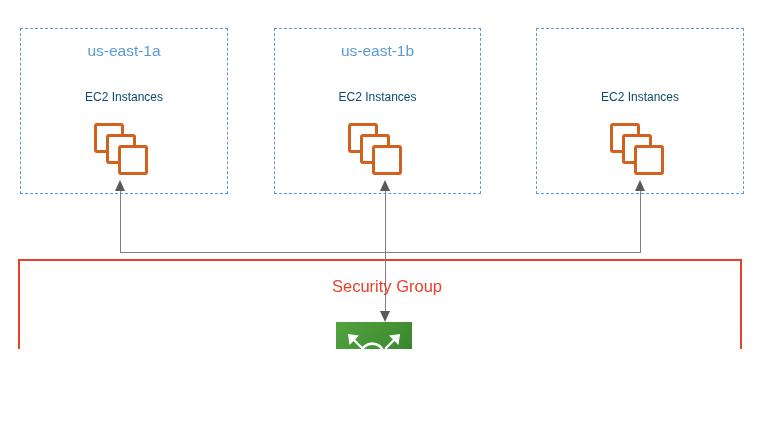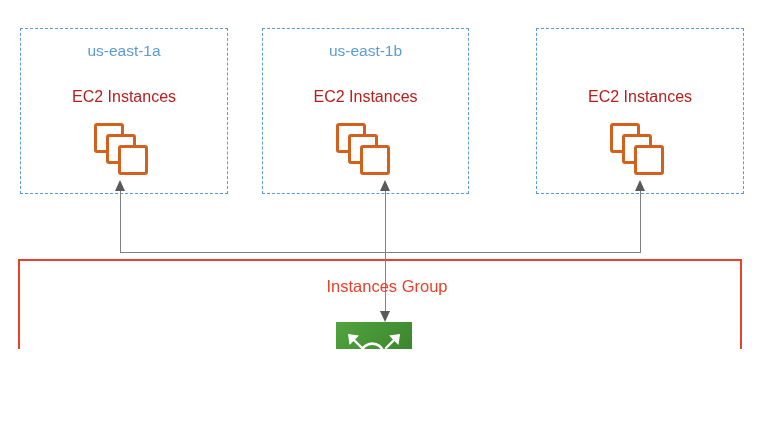--- a/index.html
+++ b/index.html
@@ -22,42 +22,42 @@
   
   .az-box {
     position: absolute;
     top: 28px;
     height: 166px;
     border: 1.6px dashed #5b9bd5;
     box-sizing: border-box;
     background: transparent;
   }
   .az-1 { left: 20px;  width: 208px; }
-  .az-2 { left: 262px; width: 207px; }
+  .az-2 { left: 274px; width: 207px; }
   .az-3 { left: 536px; width: 208px; }
 
   .az-title {
     position: absolute;
     top: 12px;
     left: 0;
     width: 100%;
     text-align: center;
     color: #5b9bd5;
     font-size: 15.5px;
     line-height: 19px;
     white-space: nowrap;
   }
   .az-subtitle {
     position: absolute;
     top: 58px;
     left: 0;
     width: 100%;
     text-align: center;
-    color: #b91c1c;
-    font-size: 16px;
+    color: #0c4a6e;
+    font-size: 12px;
     line-height: 20px;
     white-space: nowrap;
   }
 
   
   .ec2-icon {
     position: absolute;
     top: 94px;
     left: 50%;
     margin-left: -30px;
@@ -209,21 +209,21 @@
   <div class="conn-riser riser-2"></div>
   <div class="conn-riser riser-3"></div>
   <div class="arrow-up arr-1"></div>
   <div class="arrow-up arr-2"></div>
   <div class="arrow-up arr-3"></div>
 
   <div class="sg-box"></div>
 
   <div class="conn-down"></div>
 
-  <div class="sg-title">Instances Group</div>
+  <div class="sg-title">Security Group</div>
 
   <div class="arrow-down"></div>
 
   <div class="efs-icon">
     <svg width="76" height="76" viewBox="0 0 76 76" xmlns="http://www.w3.org/2000/svg">
       <defs>
         <linearGradient id="efsGrad" x1="0" y1="0" x2="1" y2="1">
           <stop offset="0%" stop-color="#53a33f"></stop>
           <stop offset="55%" stop-color="#3f8c31"></stop>
           <stop offset="100%" stop-color="#2d7526"></stop>

